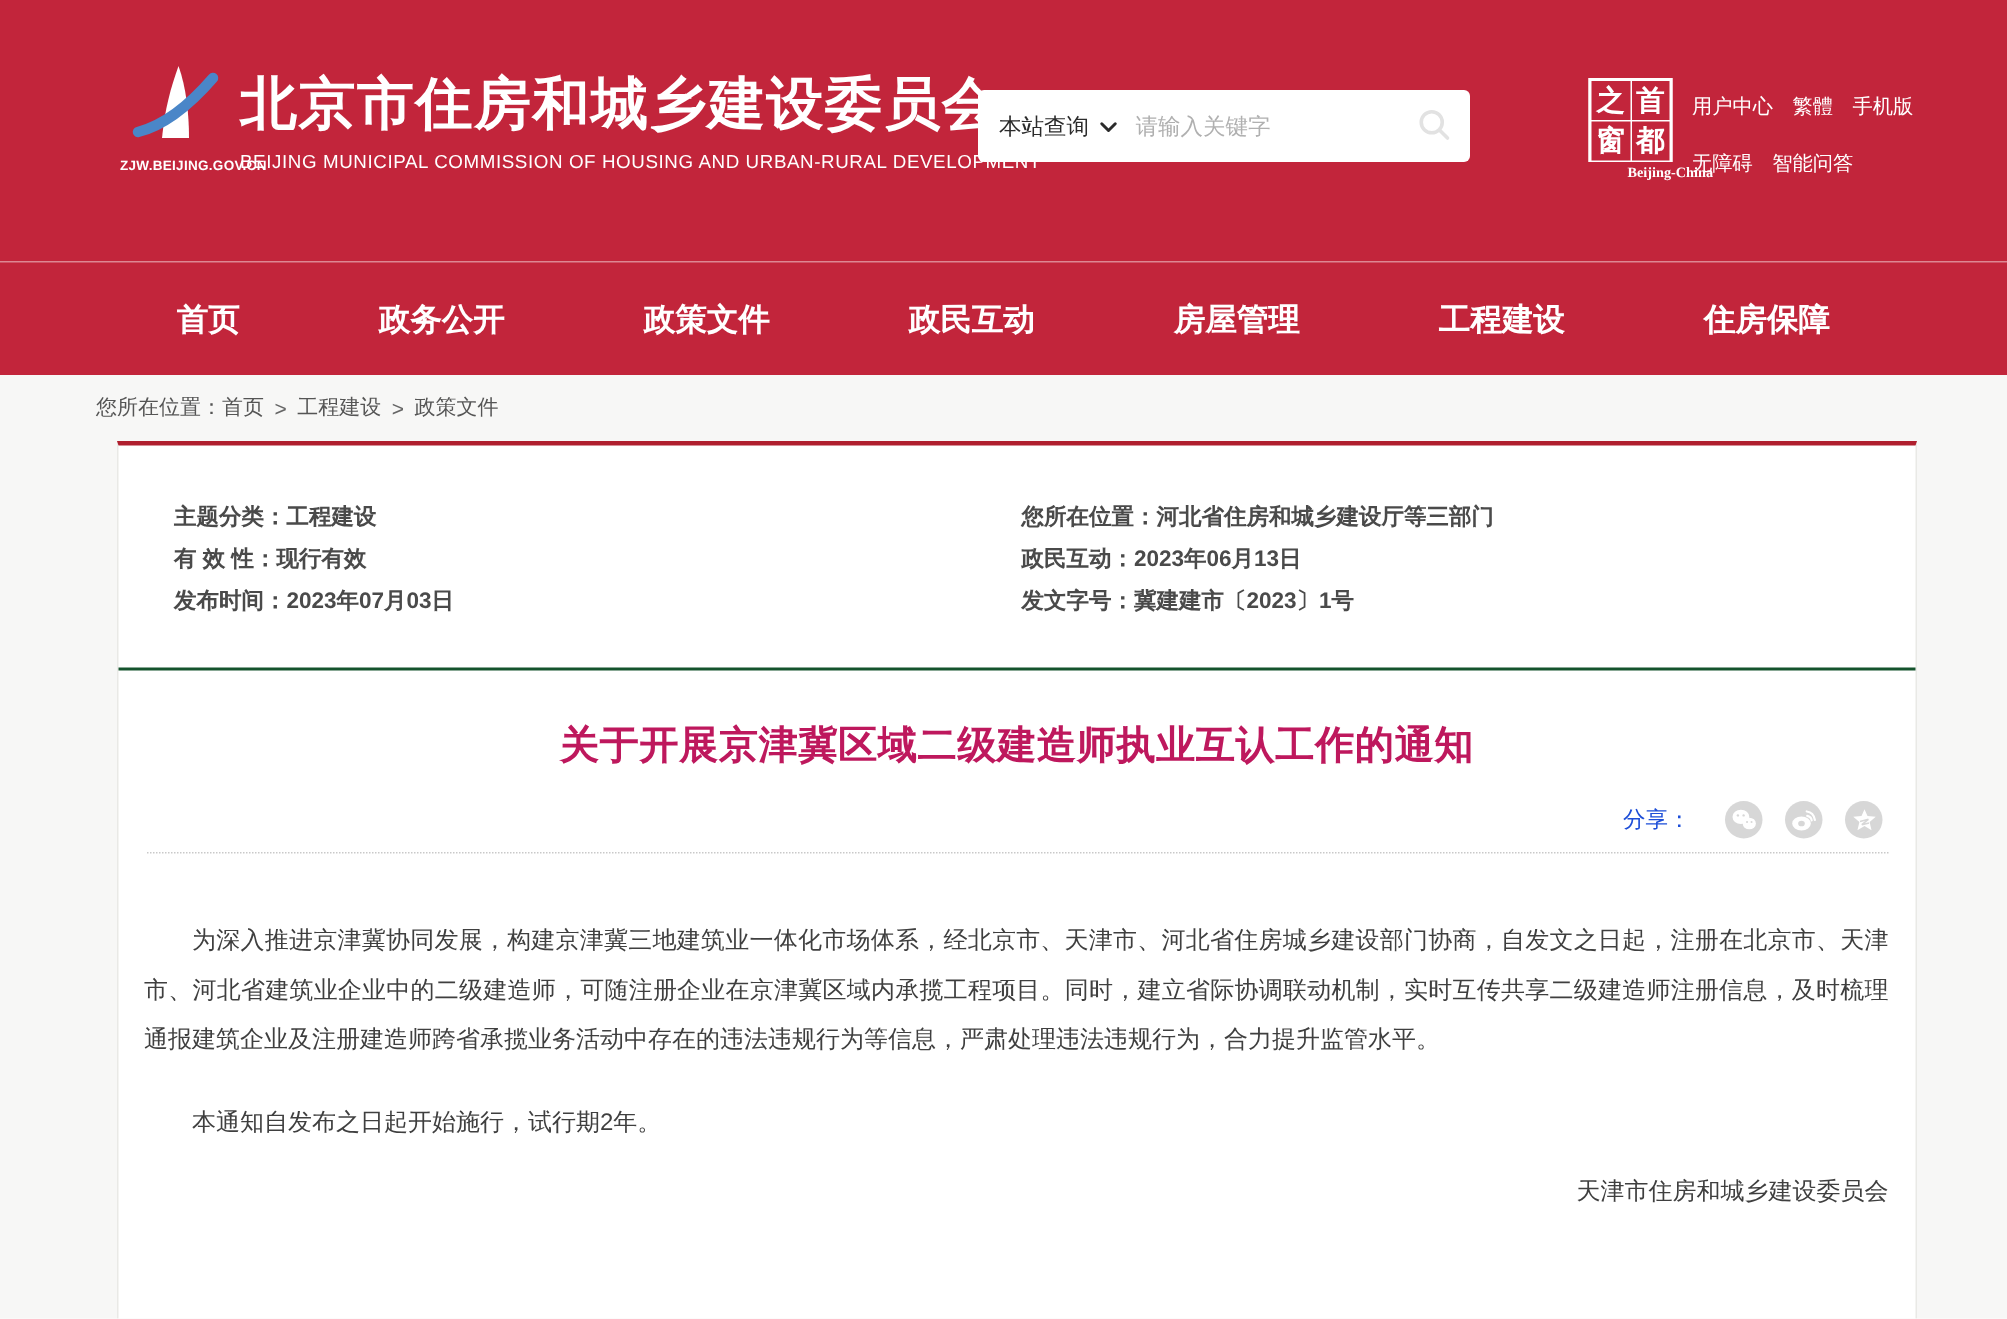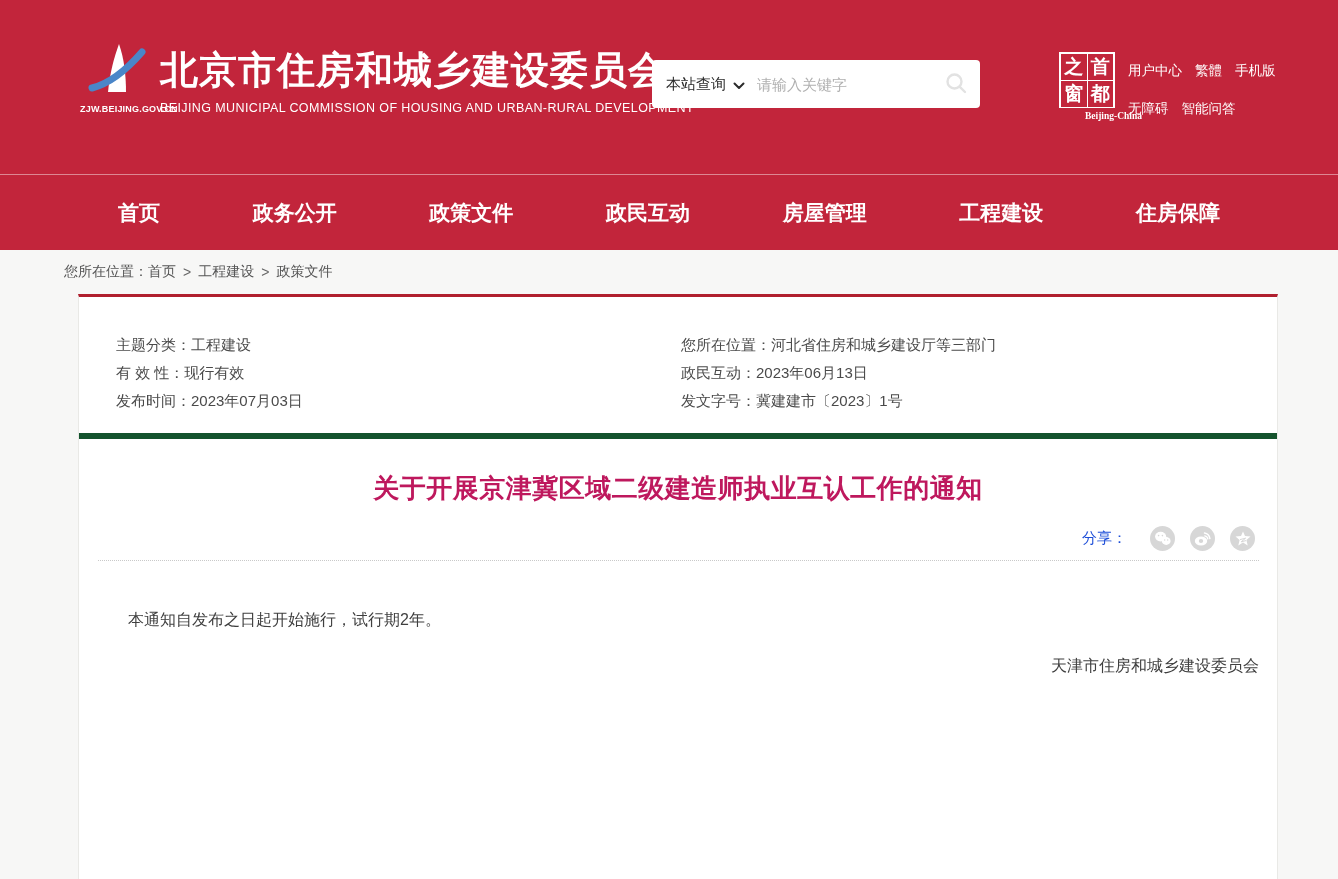--- a/index.html
+++ b/index.html
@@ -41,21 +41,21 @@
   
   .breadcrumb { height:44px; display:flex; align-items:center; padding-left:64px;
     font-size:14px; color:#555; }
   .breadcrumb a { color:#555; text-decoration:none; cursor:pointer; }
   .crumb-sep { margin:0 7px; color:#666; }
 
   
   .panel { margin-left:78px; width:1200px; height:640px; background:#fff;
     border:1px solid #e9e9e6; border-top:3px solid #b01f2e; }
 
-  .meta { display:flex; padding:34px 0 18px 37px; border-bottom:6px solid #14532d; }
+  .meta { display:flex; padding:34px 0 30px 37px; border-bottom:2px solid #14532d;font-weight:bold; }
   .meta-col { display:flex; flex-direction:column; }
   .meta-col.left { width:565px; }
   .meta-row { font-size:15px; color:#4a4a4a; line-height:28px; white-space:nowrap; }
 
   .article-title { margin-top:32px; text-align:center; font-size:26px; font-weight:bold; color:#be185d; letter-spacing:.5px; }
 
   .share-row { display:flex; align-items:center; justify-content:flex-end; padding-right:22px; margin-top:20px; }
   .share-label { color:#1d4ed8; font-size:15px; margin-right:8px; }
   .share-icon { width:25px; height:25px; border-radius:50%; background:#d7d7d7; margin-left:15px;
     display:flex; align-items:center; justify-content:center; cursor:pointer; }
@@ -193,17 +193,18 @@
       <svg width="16" height="15" viewBox="0 0 16 15">
         <path d="M8 0.5 L10 5 L15.5 5.5 L11.4 9 L12.7 14.5 L8 11.6 L3.3 14.5 L4.6 9 L0.5 5.5 L6 5 Z" fill="#fff"></path>
         <path d="M5 8.6 L10.6 7.2 L6.2 10.8 L11 9.6" stroke="#d7d7d7" stroke-width="1" fill="none"></path>
       </svg>
     </span>
   </div>
 
   <div class="dotted-divider"></div>
 
   <article class="article-body">
+    <p class="para">为深入推进京津冀协同发展，构建京津冀三地建筑业一体化市场体系，经北京市、天津市、河北省住房城乡建设部门协商，自发文之日起，注册在北京市、天津市、河北省建筑业企业中的二级建造师，可随注册企业在京津冀区域内承揽工程项目。同时，建立省际协调联动机制，实时互传共享二级建造师注册信息，及时梳理通报建筑企业及注册建造师跨省承揽业务活动中存在的违法违规行为等信息，严肃处理违法违规行为，合力提升监管水平。</p>
     <p class="para">本通知自发布之日起开始施行，试行期2年。</p>
     <p class="sig-line second">天津市住房和城乡建设委员会</p>
   </article>
 
 </main>
 
 </body></html>

